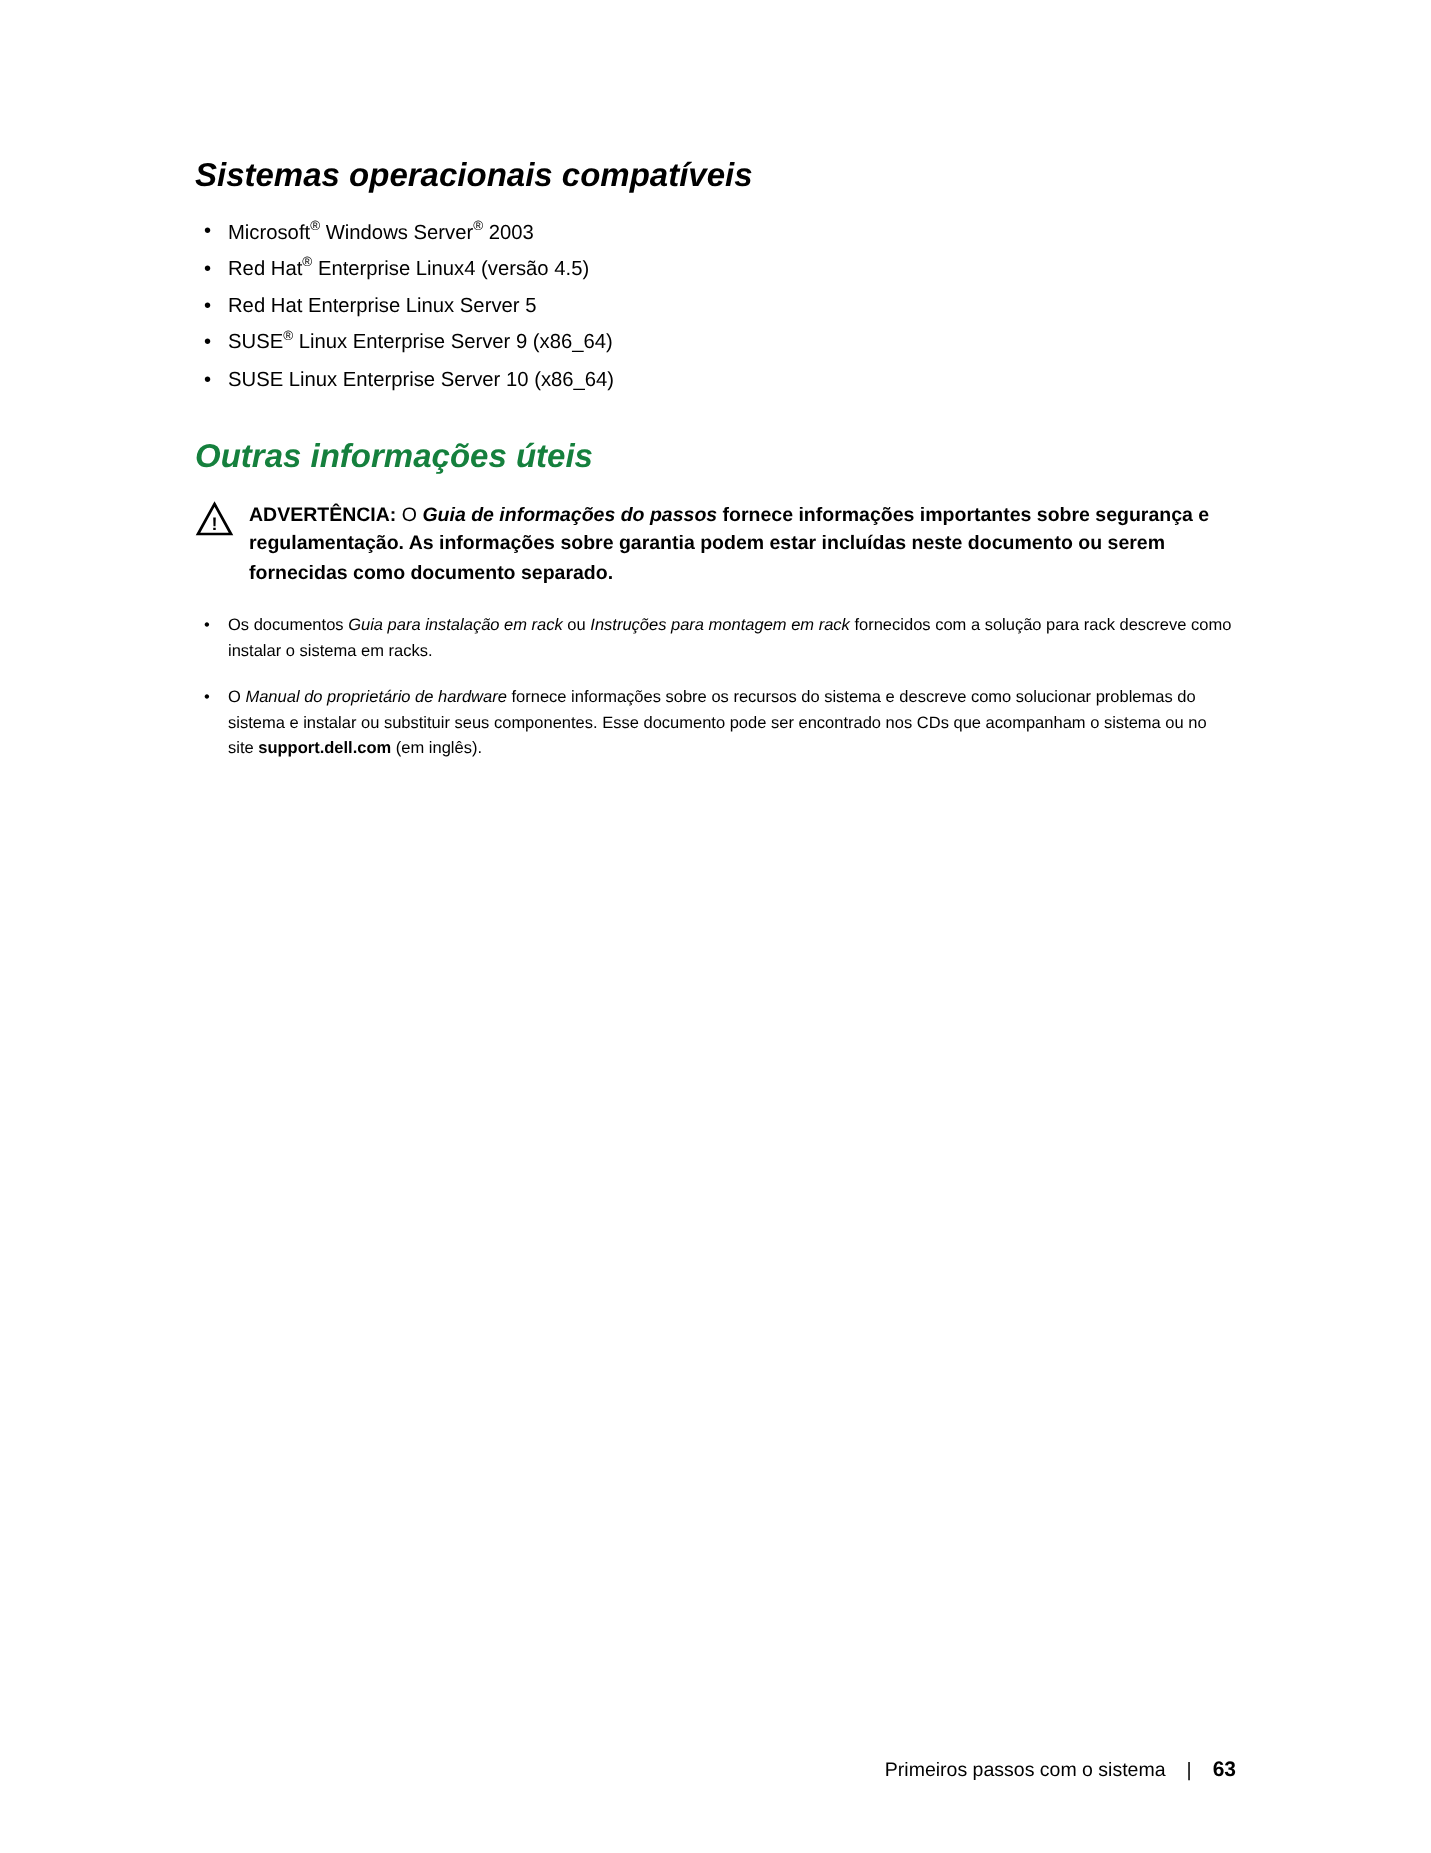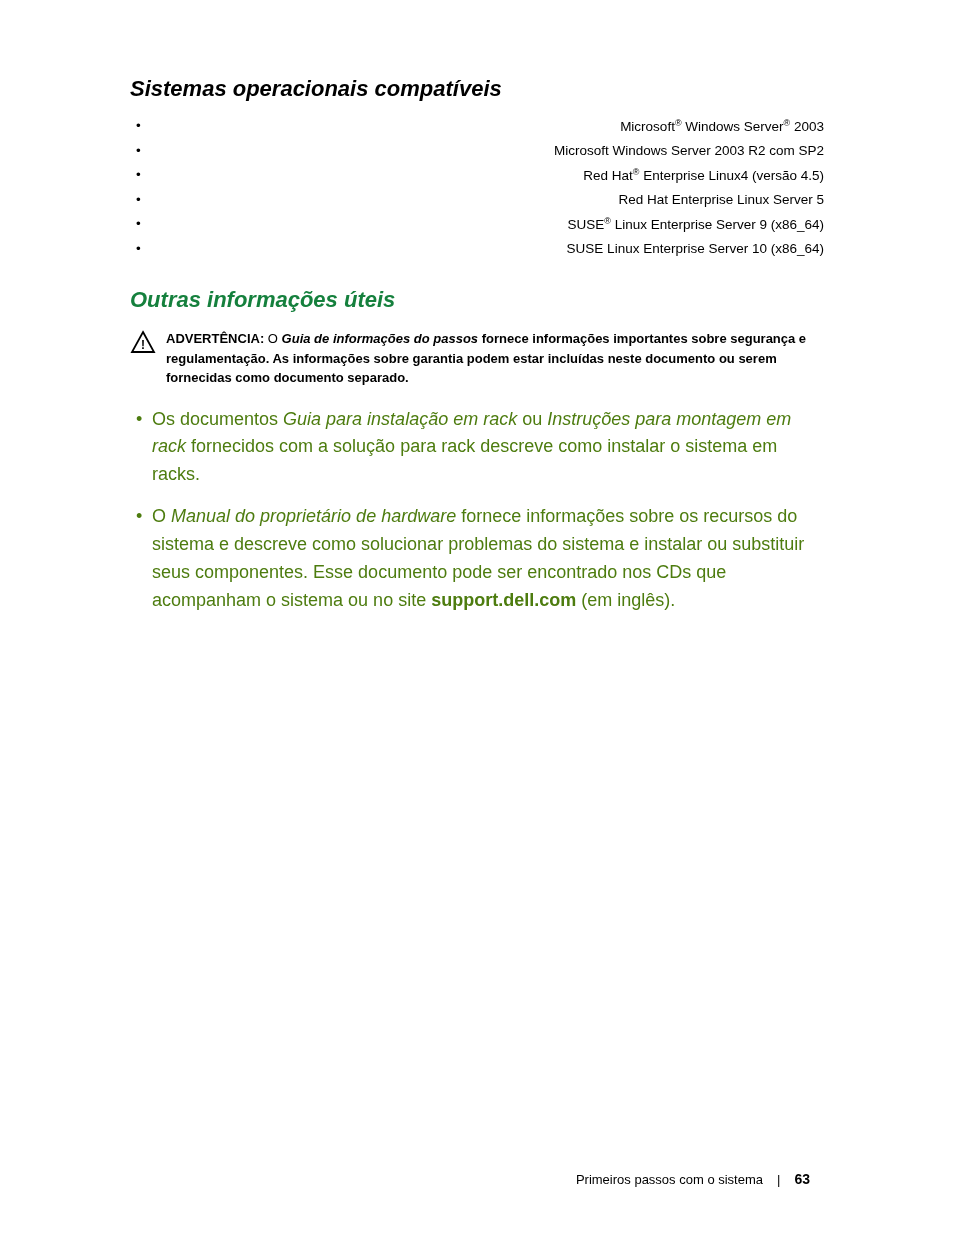--- a/index.html
+++ b/index.html
@@ -14,21 +14,21 @@
       background-color: #ffffff;
       font-family: Arial, Helvetica, sans-serif;
       font-size: 14px;
       color: #000000;
       position: relative;
     }
 
     .page-container {
       width: 954px;
       min-height: 1235px;
-      padding: 76px 130px 80px 130px;
+      padding: 104px 130px 80px 130px;
       position: relative;
     }
 
     .section-title {
       font-size: 22px;
       font-weight: bold;
       color: #000000;
       margin-bottom: 14px;
       font-style: italic;
     }
@@ -39,21 +39,20 @@
       padding-left: 0;
     }
 
     .bullet-list li {
       position: relative;
       padding-left: 22px;
       margin-bottom: 4px;
       font-size: 13.5px;
       line-height: 1.5;
       color: #000000;
-      text-align: right;
     }
 
     .bullet-list li::before {
       content: "•";
       position: absolute;
       left: 6px;
       top: 0;
     }
 
     sup {
@@ -103,44 +102,44 @@
     .content-bullets {
       list-style: none;
       padding-left: 0;
       margin-bottom: 0;
     }
 
     .content-bullets li {
       position: relative;
       padding-left: 22px;
       margin-bottom: 14px;
-      font-size: 18px;
+      font-size: 11px;
       line-height: 1.55;
-      color: #4d7c0f;
+      color: #000000;
     }
 
     .content-bullets li::before {
       content: "•";
       position: absolute;
       left: 6px;
       top: 0;
     }
 
     .italic-text {
       font-style: italic;
     }
 
     .bold-link {
       font-weight: bold;
     }
 
     .footer {
       position: absolute;
       bottom: 48px;
-      right: 144px;
+      right: 130px;
       font-size: 13px;
       color: #000000;
       display: flex;
       align-items: center;
       gap: 14px;
     }
 
     .footer-separator {
       display: inline-block;
       color: #000000;
@@ -154,23 +153,20 @@
 </head>
 <body>
 
 <div class="page-container">
 
   <section>
     <h2 class="section-title">Sistemas operacionais compatíveis</h2>
     <ul class="bullet-list">
       <li>
         <span>Microsoft<sup>®</sup> Windows Server<sup>®</sup> 2003</span>
-      </li>
-      <li>
-        <span>Microsoft Windows Server 2003 R2 com SP2</span>
       </li>
       <li>
         <span>Red Hat<sup>®</sup> Enterprise Linux4 (versão 4.5)</span>
       </li>
       <li>
         <span>Red Hat Enterprise Linux Server 5</span>
       </li>
       <li>
         <span>SUSE<sup>®</sup> Linux Enterprise Server 9 (x86_64)</span>
       </li>

